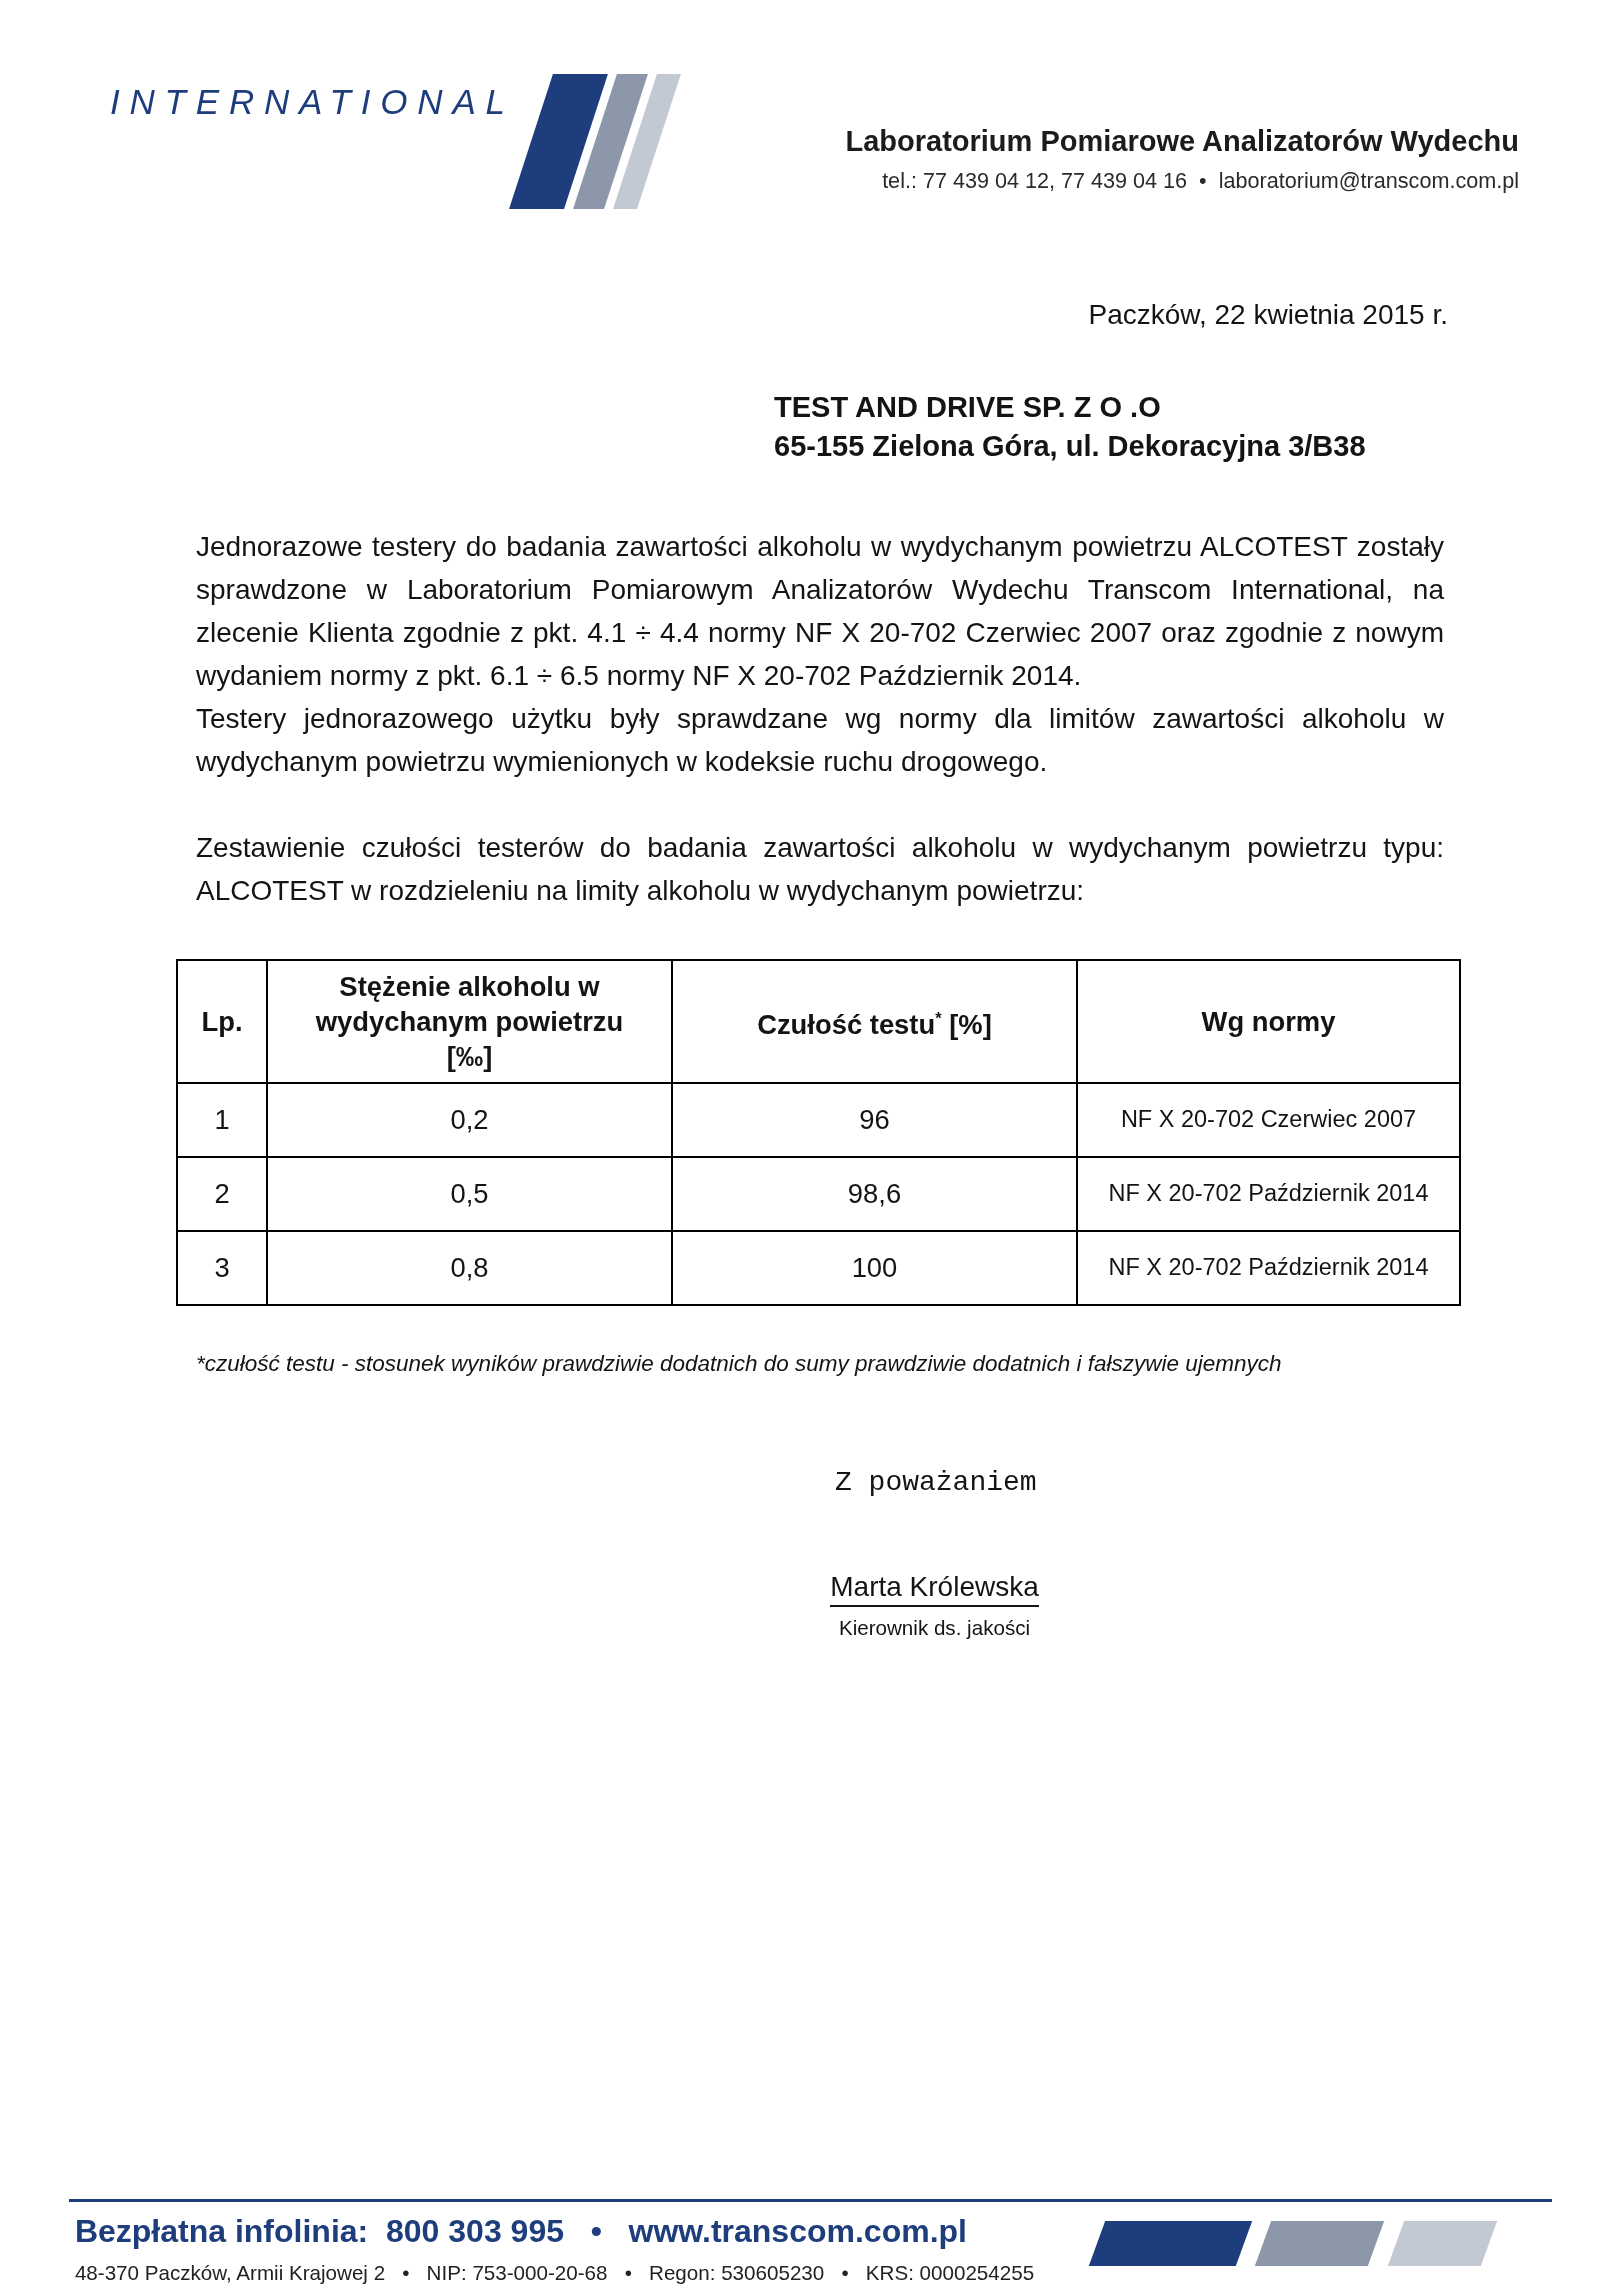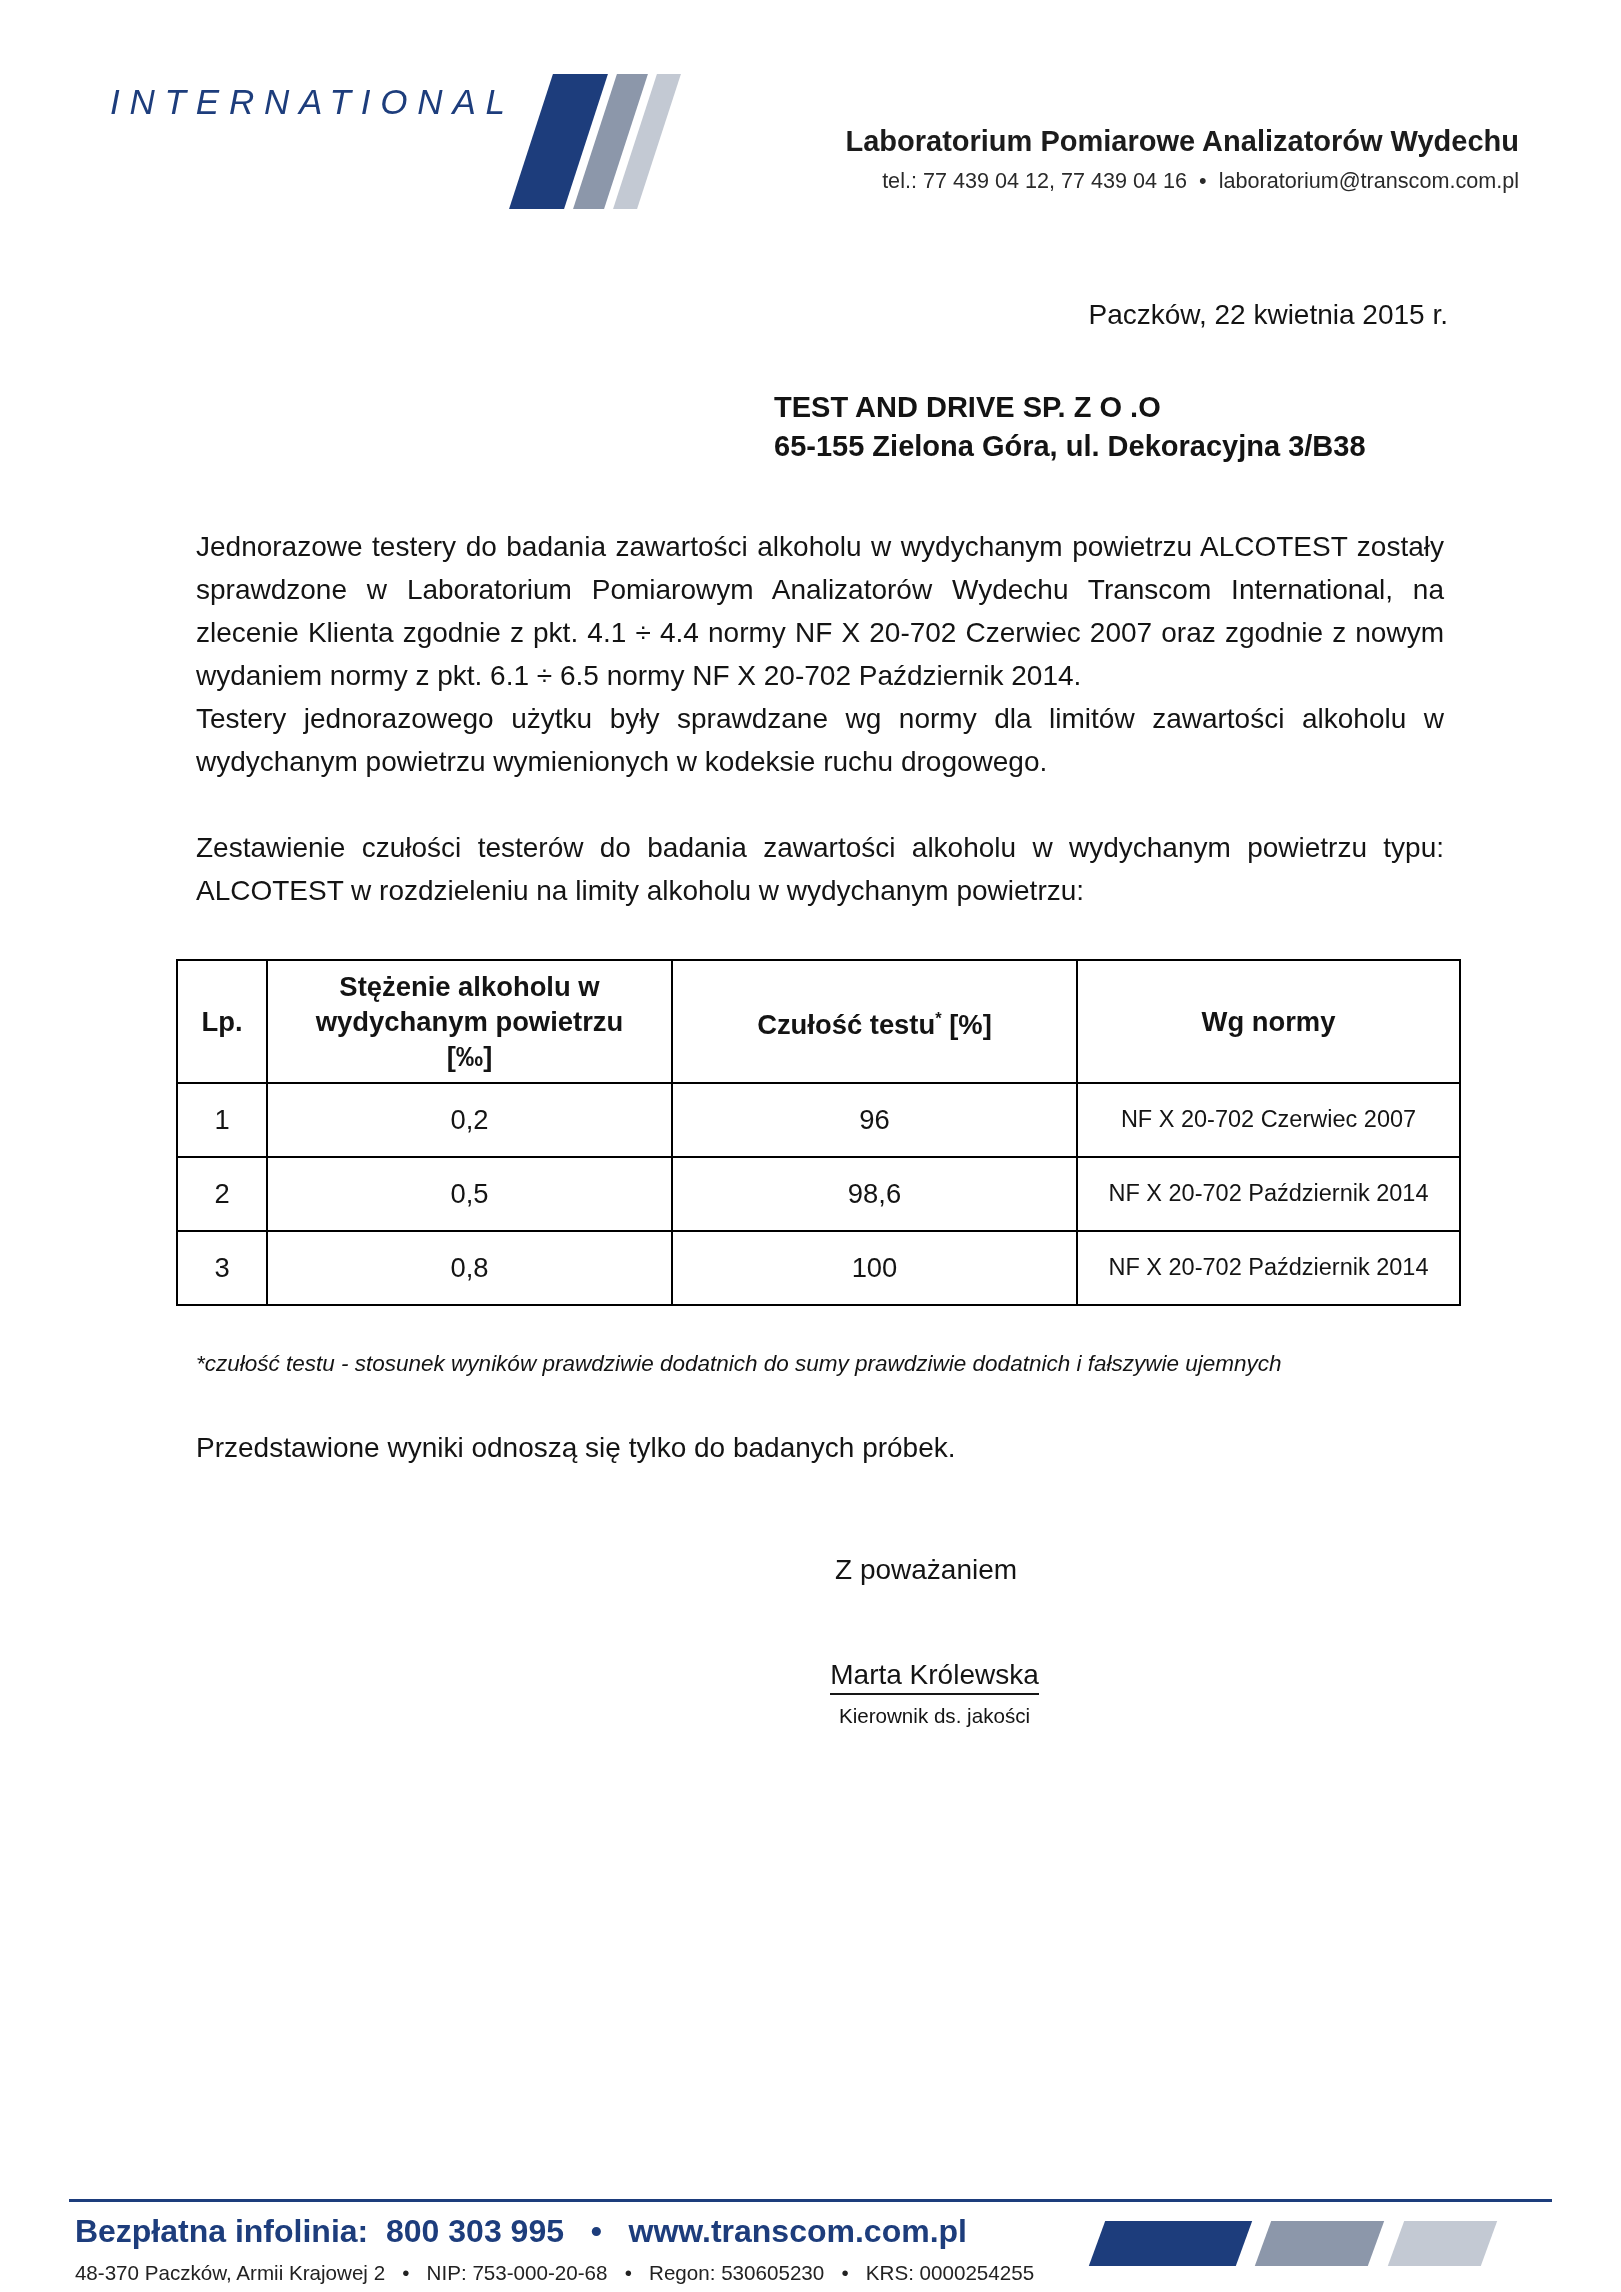--- a/index.html
+++ b/index.html
@@ -59,21 +59,21 @@
   .col-lp{ width:90px; }
   .col-conc{ width:405px; }
   .col-sens{ width:405px; }
   .col-norm{ width:383px; }
   .prewrap{ white-space:pre-line; }
   .results-table sup{ font-size:0.6em; vertical-align:super; }
   .results-table td.norm-cell{ font-size:23.5px; }
   
   .footnote{ margin:45px 137px 0 196px; font-style:italic; font-size:22.5px; }
   .closing{ margin:55px 0 0 196px; font-size:28px; }
-  .signoff{ margin:90px 0 0 835px; font-size:28px; }
+  .signoff{ margin:90px 0 0 835px; font-size:28px;font-family:Liberation Mono, monospace; }
   .signature{ margin:73px 0 0 819px; width:231px; text-align:center; }
   .sig-name{ display:inline-block; font-size:28px; border-bottom:2px solid #161616; padding-bottom:2.9px; }
   .sig-title{ font-size:20.6px; margin-top:8.8px; }
   
   .footer{
     position:absolute; left:69px; right:69px; bottom:7.8px;
     border-top:3.9px solid var(--navy);
     padding-top:11.8px;
     display:flex; justify-content:space-between; align-items:flex-start;
   }
@@ -150,21 +150,20 @@
         <td>3</td>
         <td>0,8</td>
         <td>100</td>
         <td class="norm-cell">NF X 20-702 Październik 2014</td>
       </tr>
     </tbody>
   </table>
 
   <div class="footnote">*czułość testu - stosunek wyników prawdziwie dodatnich do sumy prawdziwie dodatnich i fałszywie ujemnych</div>
 
-  <div class="closing">Przedstawione wyniki odnoszą się tylko do badanych próbek.</div>
 
   <div class="signoff">Z poważaniem</div>
 
   <div class="signature">
     <div><span class="sig-name">Marta Królewska</span></div>
     <div class="sig-title">Kierownik ds. jakości</div>
   </div>
 
   <footer class="footer">
     <div class="footer-left">

